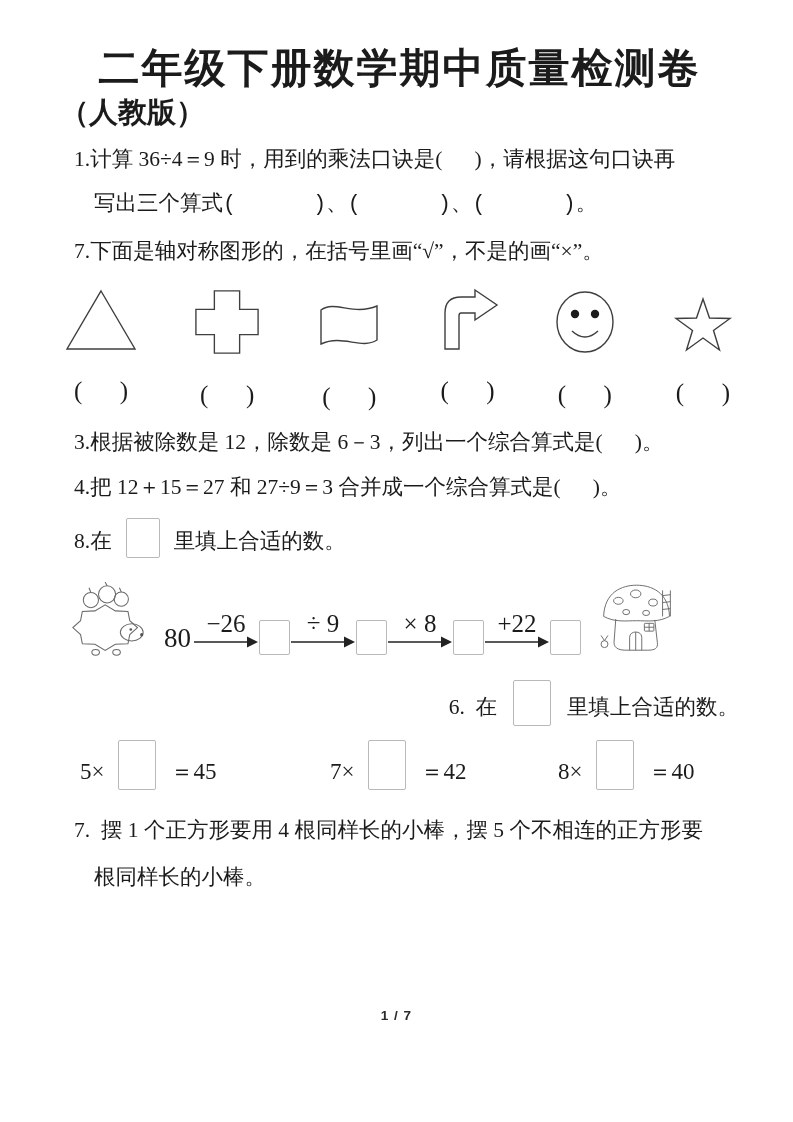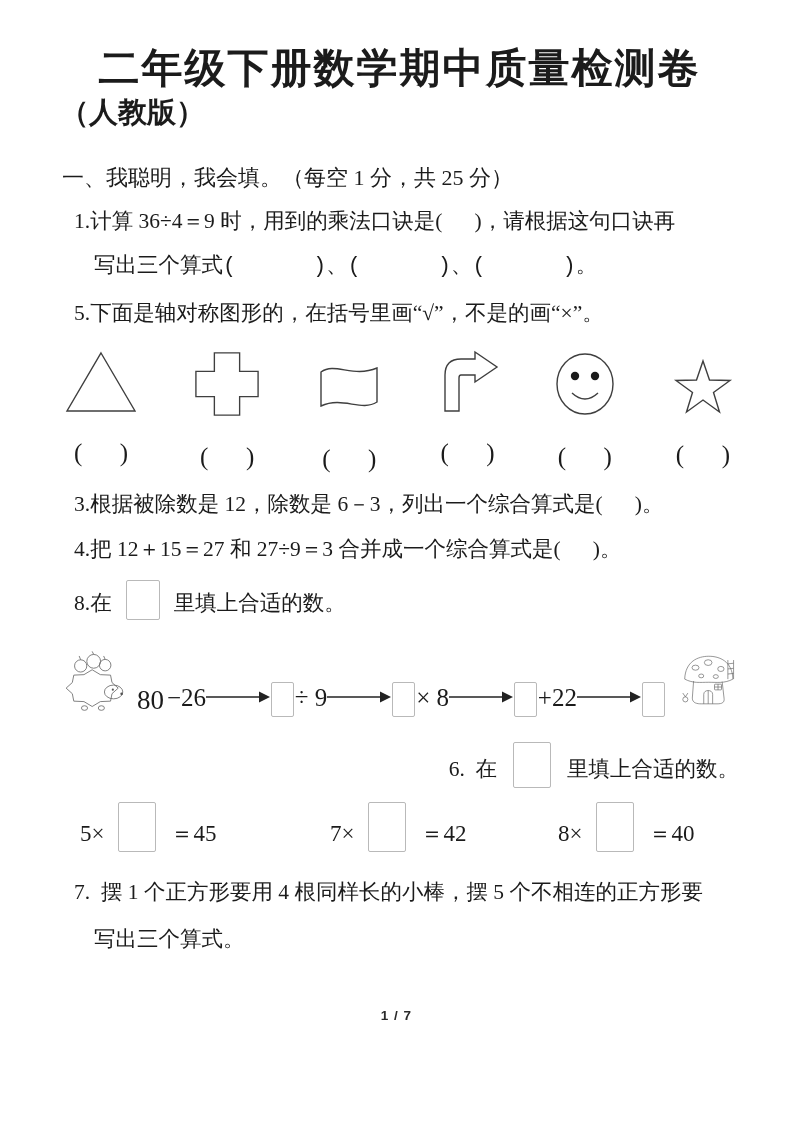--- a/index.html
+++ b/index.html
@@ -30,21 +30,21 @@
   .box{display:inline-block;background:#fff;border:1px solid #b9b9b9;border-radius:2px;box-sizing:border-box;}
   .box-q5{width:34px;height:40px;vertical-align:-10px;margin:0 14px;}
   .box-q6h{width:38px;height:46px;vertical-align:-12px;margin:0 16px;}
   .box-flow{width:31px;height:35px;}
   .box-eq1{width:38px;height:50px;vertical-align:-11px;margin:0 14px;}
   .box-eq2{width:43px;height:53px;vertical-align:-13px;margin-right:16px;}
 
   
   .flow-row{display:flex;align-items:flex-end;margin-top:16px;}
   .flow-start{font-size:27px;margin:0 2px 4px 4px;}
-  .step{display:flex;flex-direction:row;align-items:center;margin:0 1px 9px 1px;}
+  .step{display:flex;flex-direction:column;align-items:center;margin:0 1px 9px 1px;}
   .step .op{font-size:25px;line-height:26px;white-space:pre;}
   .step svg{display:block;margin-top:-4px;}
   .flow-row .box-flow{margin-bottom:3px;}
   .hedge{margin-right:4px;}
   .mush{margin-left:14px;}
 
   
   .eqgrid{display:grid;grid-template-columns:250px 228px 1fr;margin-left:20px;align-items:end;}
   .eqgrid.r1{margin-top:10px;}
   .eqgrid.r2{margin-top:26px;}
@@ -58,26 +58,25 @@
 </style>
 </head>
 <body>
 
 <div class="page">
   <div class="content">
 
     <h1 class="title">二年级下册数学期中质量检测卷</h1>
     <div class="subtitle">（人教版）</div>
 
-    <div class="sec">一、我聪明，我会填。（每空 1 分，共 25 分）</div>
 
     <p class="q mt6">1.计算 36÷4＝9 时，用到的乘法口诀是(      )，请根据这句口诀再</p>
     <p class="q cont">写出三个算式(      )、(      )、(      )。</p>
 
-    <p class="q mt2">5.下面是轴对称图形的，在括号里画“√”，不是的画“×”。</p>
+    <p class="q mt2">7.下面是轴对称图形的，在括号里画“√”，不是的画“×”。</p>
 
     <div class="shape-row">
       <div class="shape-cell">
         <svg width="74" height="64" viewBox="0 0 74 64">
           <polygon class="lineart" points="37,3 71,61 3,61"></polygon>
         </svg>
         <span class="pslot">(&nbsp;&nbsp;&nbsp;&nbsp;&nbsp;&nbsp;)</span>
       </div>
       <div class="shape-cell">
         <svg width="70" height="68" viewBox="0 0 70 70">
@@ -185,18 +184,18 @@
     <p class="q" style="margin-top:22px;text-align:right;"><span>6.  在</span><span class="box box-q6h"></span><span>里填上合适的数。</span></p>
 
     <div class="eqgrid r1">
       <div class="eqcell"><span>5×</span><span class="box box-eq1"></span><span>＝45</span></div>
       <div class="eqcell"><span>7×</span><span class="box box-eq1"></span><span>＝42</span></div>
       <div class="eqcell"><span>8×</span><span class="box box-eq1"></span><span>＝40</span></div>
     </div>
 
 
     <p class="q" style="margin-top:16px;line-height:48px;">7.  摆 1 个正方形要用 4 根同样长的小棒，摆 5 个不相连的正方形要</p>
-    <p class="q cont" style="line-height:48px;">写出三个算式。</p>
+    <p class="q cont" style="line-height:48px;">根同样长的小棒。</p>
 
   </div>
 
   <div class="page-number">1 / 7</div>
 </div>
 
 </body></html>

